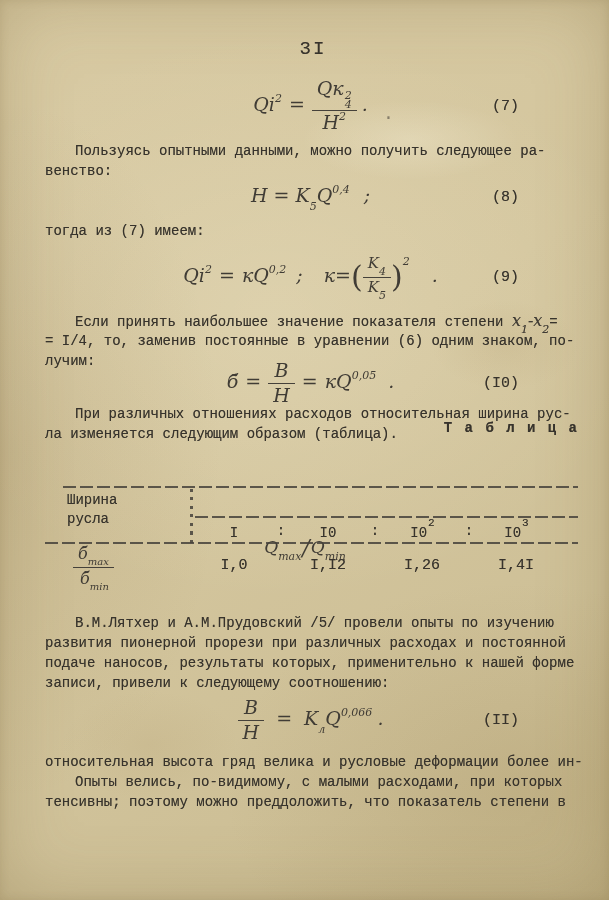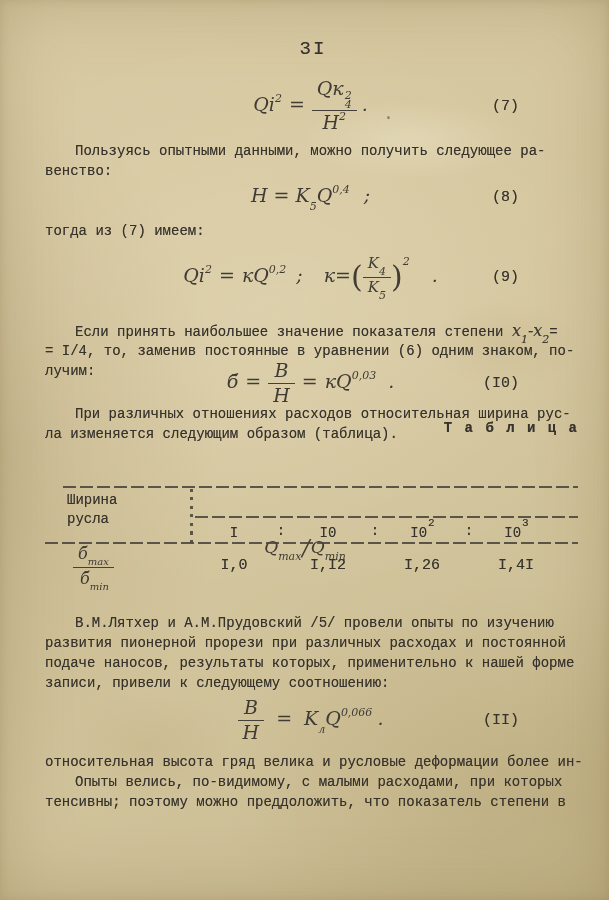--- a/index.html
+++ b/index.html
@@ -106,32 +106,32 @@
     <div class="tline">тогда из (7) имеем:</div>
   </div>
 
   <div class="fml-row" style="top:250px;height:54px;">
     <span class="fml">
       <span>Qi</span><sup>2</sup><span class="feq">=</span><span>кQ</span><sup>0,2</sup><span class="fsp" style="margin-left:10px;">;</span><span style="margin-left:16px;">к=</span><span class="bp">(</span><span class="frac" style="font-size:15px;"><span class="num"><span>K</span><sub>4</sub></span><span class="den"><span>K</span><sub>5</sub></span></span><span class="bp">)</span><sup style="top:-10px;">2</sup><span class="fsp" style="margin-left:22px;">.</span>
     </span>
     <span class="fnum">(9)</span>
   </div>
 
-  <div class="blk tw" style="top:311px;margin-top:10px;">
+  <div class="blk tw" style="top:311px;">
     <div class="tline indent">
       <span>Если принять наибольшее значение показателя степени</span>
       <span class="fml" style="font-size:16px;"><span>x</span><sub>1</sub><span>-</span><span>x</span><sub>2</sub></span><span>=</span>
     </div>
     <div class="tline">= I/4, то, заменив постоянные в уравнении (6) одним знаком, по-</div>
     <div class="tline">лучим:</div>
   </div>
 
   <div class="fml-row" style="top:360px;height:46px;">
     <span class="fml">
-      <span>б̃</span><span class="feq">=</span><span class="frac"><span class="num">B</span><span class="den">H</span></span><span class="feq">=</span><span>кQ</span><sup>0,03</sup><span class="fsp" style="margin-left:12px;">.</span>
+      <span>б̃</span><span class="feq">=</span><span class="frac"><span class="num">B</span><span class="den">H</span></span><span class="feq">=</span><span>кQ</span><sup>0,05</sup><span class="fsp" style="margin-left:12px;">.</span>
     </span>
     <span class="fnum">(I0)</span>
   </div>
 
   <div class="blk tw" style="top:404px;">
     <div class="tline indent">При различных отношениях расходов относительная ширина рус-</div>
     <div class="tline">ла изменяется следующим образом (таблица).</div>
   </div>
 
   <div class="blk tw caption">Т а б л и ц а</div>

